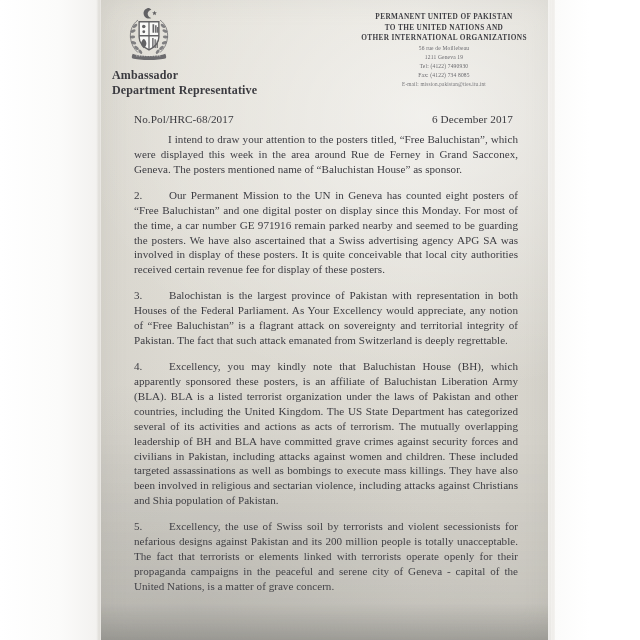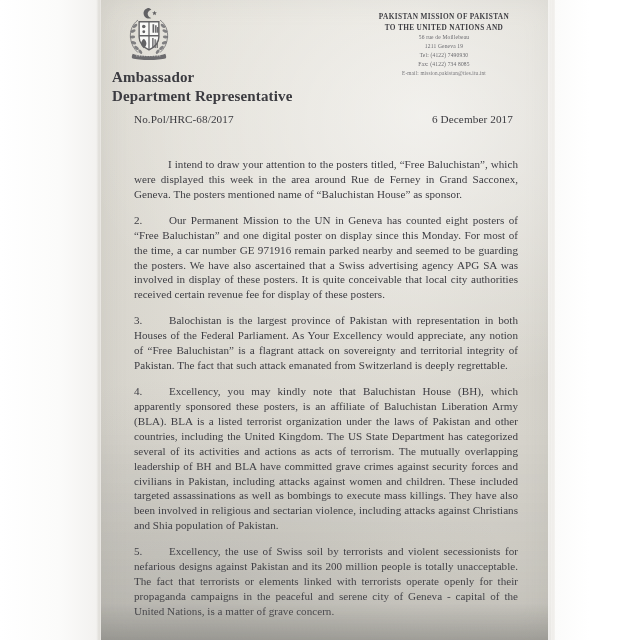--- a/index.html
+++ b/index.html
@@ -117,21 +117,21 @@
 
   #signature-block {
     position: absolute;
     left: 11px;
     top: 68px;
     line-height: 1.26;
   }
   .sig-line {
     font-family: "Liberation Serif", "DejaVu Serif", serif;
     font-weight: bold;
-    font-size: 15px;
+    font-size: 12px;
     letter-spacing: .15px;
     color: #3b3b40;
     white-space: nowrap;
     filter: blur(.17px);
   }
 
   #address-block {
     position: absolute;
     left: 236px;
     top: 12px;
@@ -201,21 +201,21 @@
     letter-spacing: .02px;
     filter: blur(.17px);
   }
   .para.first { text-indent: 34px; }
   .para.numbered { padding-left: 0; }
   .para .pnum {
     display: inline-block;
     width: 35px;
     font-size: 11.1px;
   }
-  .para-1 { margin-top: 32px; font-family: Liberation Serif, serif; }
+  .para-1 { margin-top: 7px; font-family: Liberation Serif, serif; }
 
   
   #soft-bottom {
     position: absolute;
     left: 101px; top: 430px;
     width: 450px; height: 210px;
     pointer-events: none;
     backdrop-filter: blur(.35px);
     background: linear-gradient(to bottom, rgba(160,160,156,0) 0%, rgba(150,150,146,.05) 60%, rgba(140,140,136,.10) 100%);
   }
@@ -290,22 +290,23 @@
         <path d="M22 82c10 5 46 5 56 0 2 4 2 6 1 8-12 4-46 4-58 0-1-2-1-4 1-8z" fill="#55555a"></path>
         <path d="M28 85.5h44" stroke="#e8e7e4" stroke-width="2.2" stroke-dasharray="2 2.4" opacity=".55"></path>
       </svg>
 
       <div id="signature-block">
         <div class="sig-line">Ambassador</div>
         <div class="sig-line">Department Representative</div>
       </div>
 
       <div id="address-block">
-        <div class="addr-title">PAKISTAN MISSION OF PAKISTAN</div>
+        <div class="addr-title">PERMANENT UNITED OF PAKISTAN</div>
         <div class="addr-title">TO THE UNITED NATIONS AND</div>
+        <div class="addr-title">OTHER INTERNATIONAL ORGANIZATIONS</div>
         <div class="addr-small">56 rue de Moillebeau</div>
         <div class="addr-small">1211 Geneva 19</div>
         <div class="addr-small">Tel:  (4122) 7490930</div>
         <div class="addr-small">Fax:  (4122) 734 8085</div>
         <div class="addr-small email">E-mail: mission.pakistan@ties.itu.int</div>
       </div>
     </div>
 
     <div id="letter-body">
 

